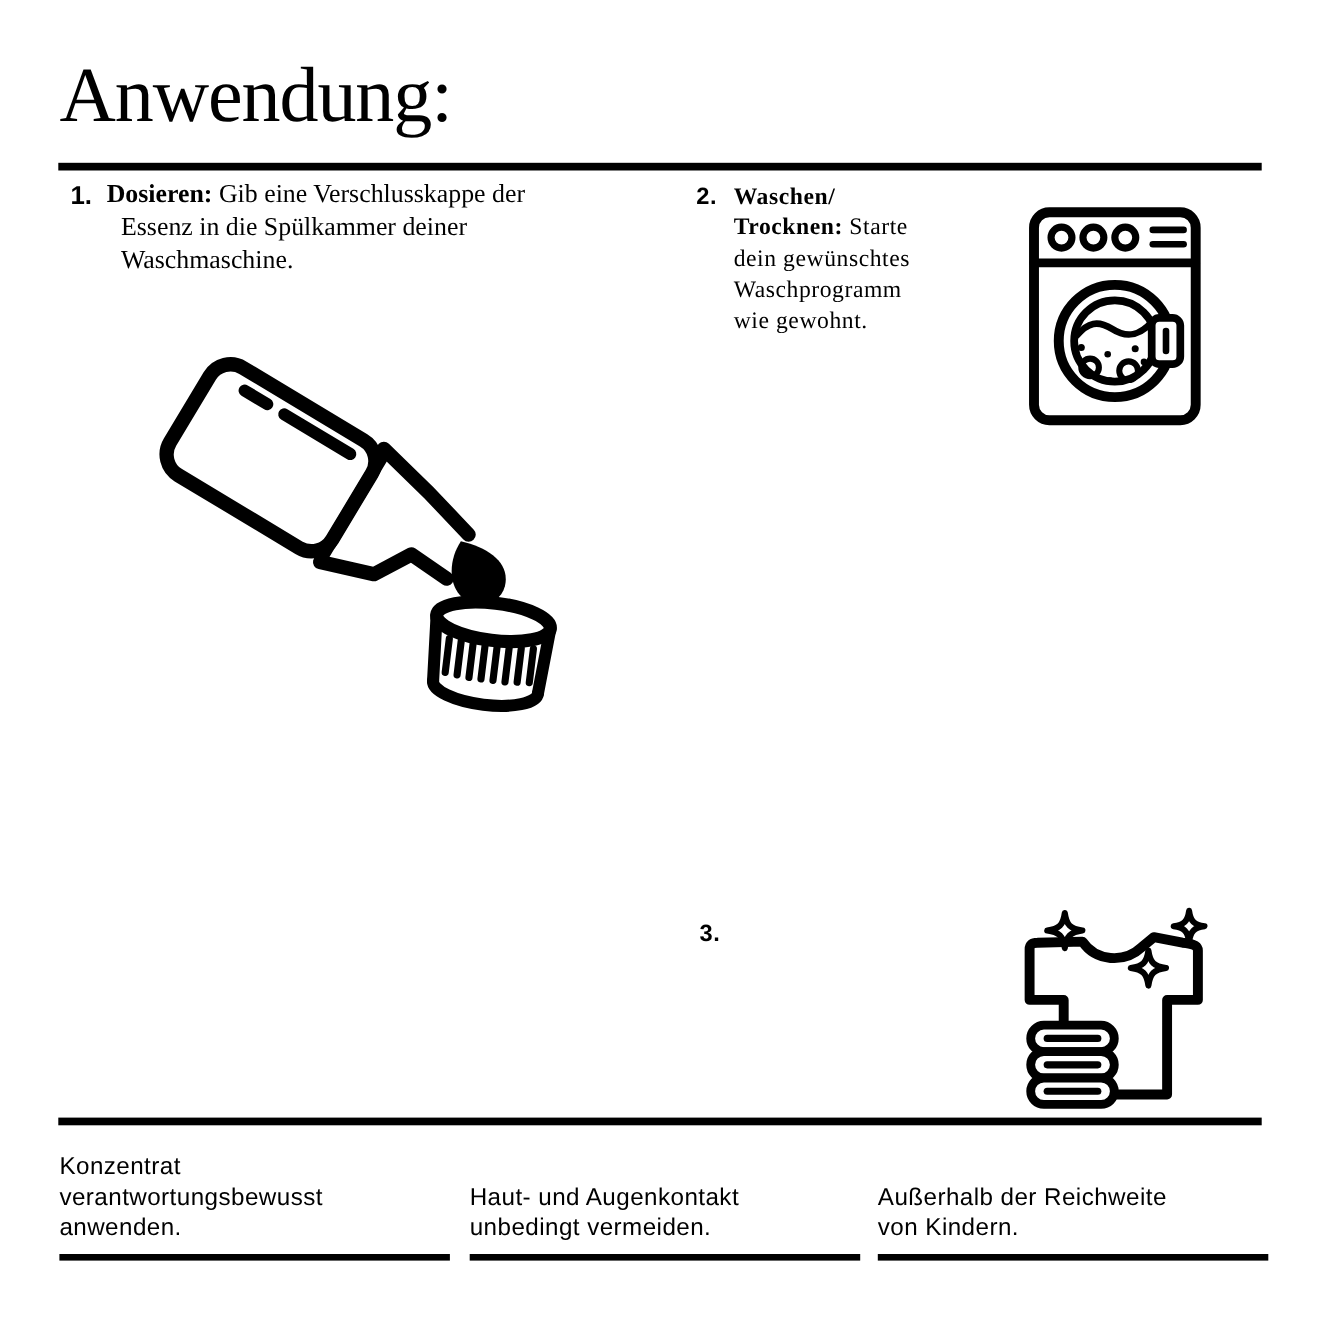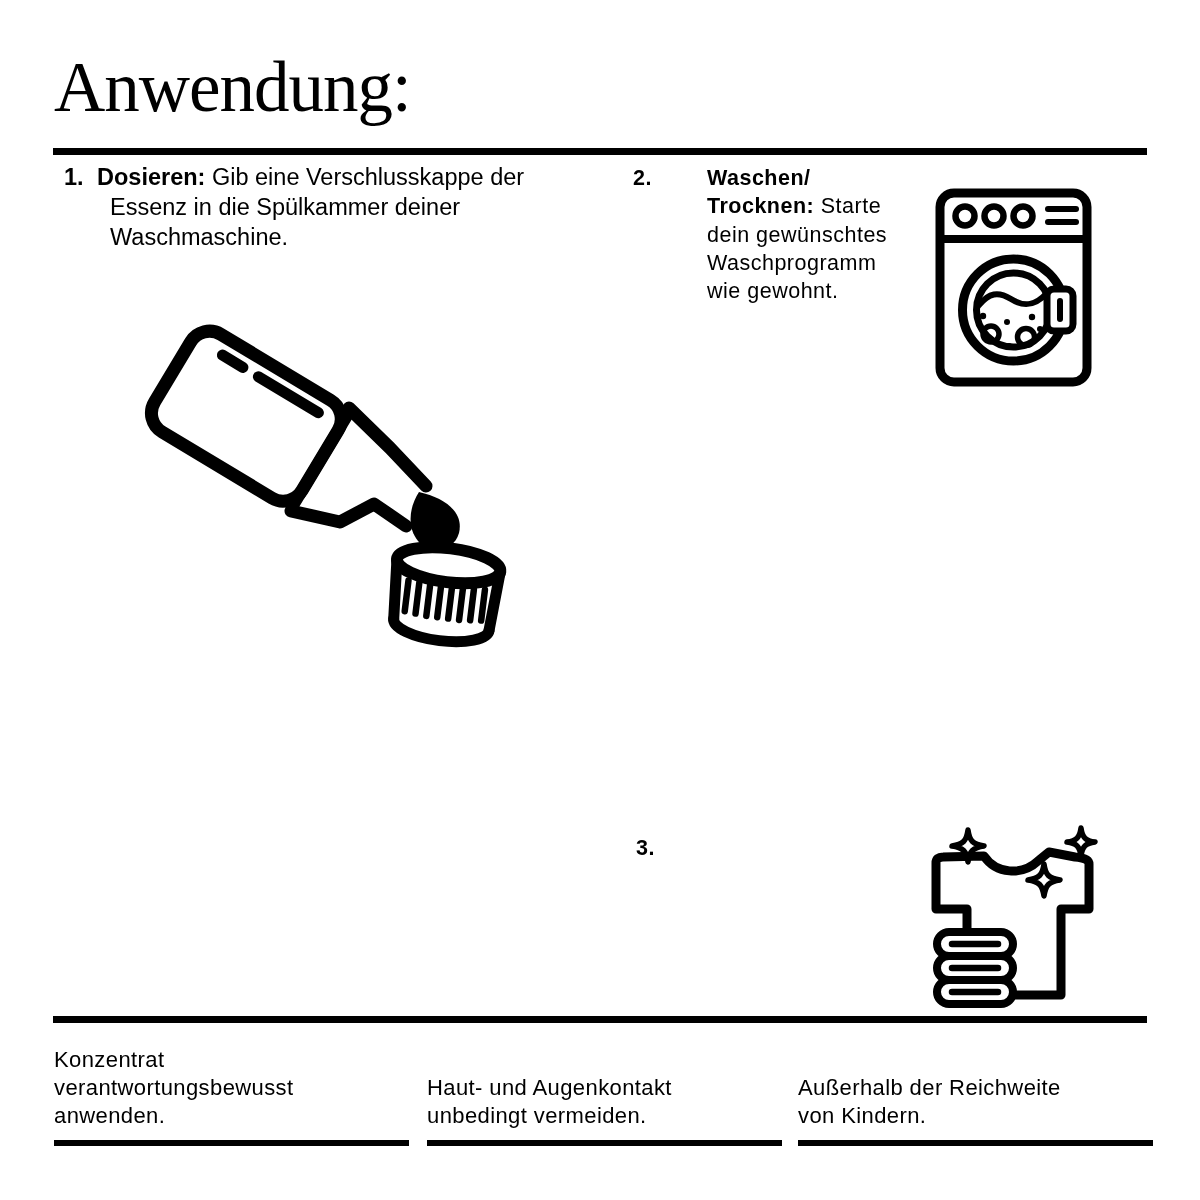--- a/index.html
+++ b/index.html
@@ -5,28 +5,28 @@
   html,body{margin:0;padding:0;background:#fff;}
   .page{position:relative;width:1200px;height:1200px;background:#fff;overflow:hidden;
         font-family:"Liberation Sans",sans-serif;color:#000;}
   .abs{position:absolute;}
   .title{left:54px;top:52px;font-family:"Liberation Serif",serif;font-size:71px;
          line-height:1;letter-spacing:-1px;font-weight:500;text-align:center;}
   .hr{background:#000;height:7px;}
   .hr-top{left:53px;top:148px;width:1094px;}
   .hr-mid{left:53px;top:1016px;width:1094px;}
   .step-num{font-weight:700;white-space:pre;}
-  .step-text{white-space:pre;}
+  .step-text{white-space:pre;font-family:Liberation Serif, serif;}
   .step-text b{font-weight:700;}
   .s1{font-size:23.5px;line-height:30px;}
   .s1.step-num{left:64px;top:162px;}
   .s1.step-text{left:110px;top:162px;text-indent:-13px;}
   .s23{font-size:21.5px;line-height:28.3px;letter-spacing:0.5px;}
   .n2{left:633px;top:164px;}
-  .t2{left:667px;top:164px;margin-left:40px;}
+  .t2{left:667px;top:164px;}
   .n3{left:636px;top:834px;}
   .t3{left:668px;top:834px;}
   .warn{font-size:22px;line-height:28px;letter-spacing:0.4px;white-space:pre;}
   .w1{left:54px;top:1046px;}
   .w2{left:427px;top:1074px;}
   .w3{left:798px;top:1074px;}
   .wline{top:1140px;height:6px;width:355px;background:#000;}
   .wl1{left:54px;} .wl2{left:427px;} .wl3{left:798px;}
   svg{overflow:visible;display:block;}
   .icon-bottle{left:148px;top:300px;}

